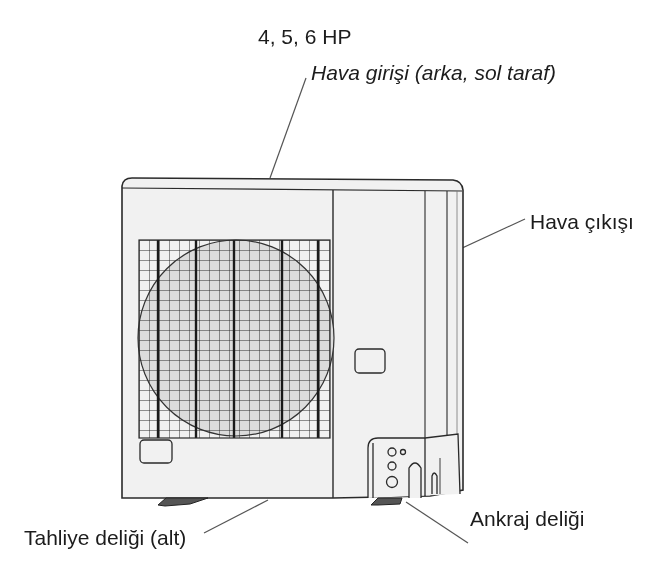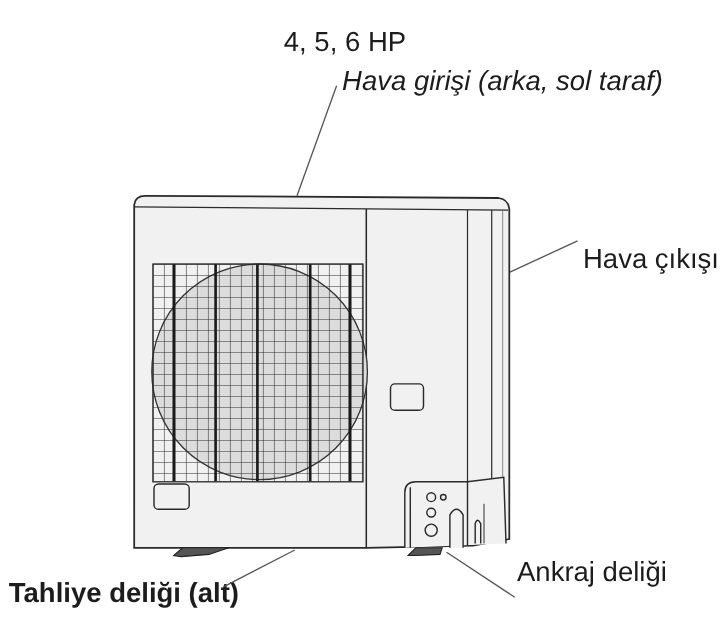--- a/index.html
+++ b/index.html
@@ -1,27 +1,27 @@
 <!DOCTYPE html>
 <html><head>
 <meta charset="utf-8">
 <style>
   html, body { margin: 0; padding: 0; background: #ffffff; }
   body { width: 659px; height: 562px; position: relative; overflow: hidden;
          font-family: "Liberation Sans", sans-serif; color: #1a1a1a; }
-  .label { position: absolute; font-size: 25px; white-space: nowrap; line-height: 1; color: #1c1c1c; }
+  .label { position: absolute; font-size: 21px; white-space: nowrap; line-height: 1; color: #1c1c1c; }
   svg { position: absolute; left: 0; top: 0; }
 </style>
 </head>
 <body>
 
 <div class="label" style="left:258px; top:26px;">4, 5, 6 HP</div>
 <div class="label" style="left:311px; top:62px;font-style:italic;">Hava girişi (arka, sol taraf)</div>
-<div class="label" style="left:530px; top:224px;">Hava çıkışı</div>
-<div class="label" style="left:8px; top:527px;font-weight:bold;">Tahliye deliği (alt)</div>
+<div class="label" style="left:530px; top:211px;">Hava çıkışı</div>
+<div class="label" style="left:24px; top:527px;">Tahliye deliği (alt)</div>
 <div class="label" style="left:470px; top:508px;">Ankraj deliği</div>
 
 <svg width="659" height="562" viewBox="0 0 659 562">
   <defs>
     <pattern id="grill" x="139" y="240" width="10" height="10" patternUnits="userSpaceOnUse">
       <path d="M0 0 H10 M0 0 V10" stroke="#2b2b2b" stroke-width="1"></path>
     </pattern>
     <clipPath id="grillclip">
         <rect x="139" y="240" width="191" height="198"></rect>
       </clipPath>

